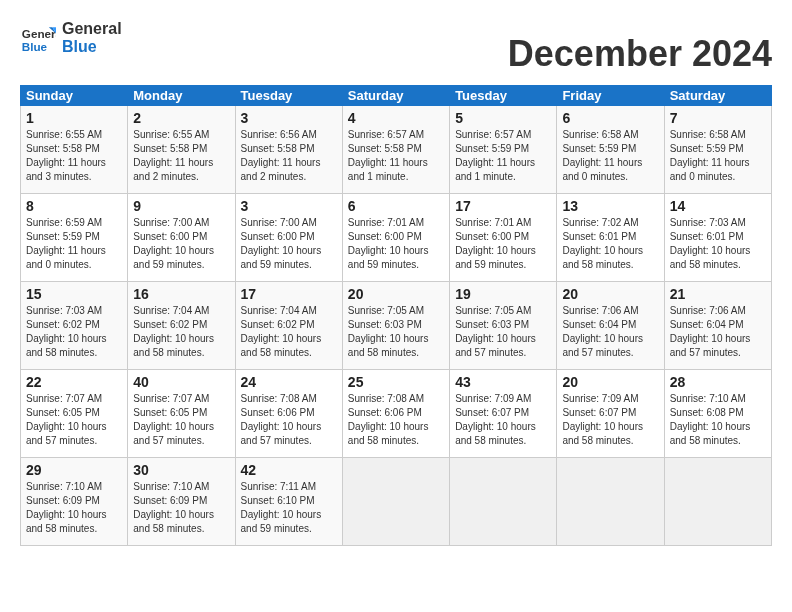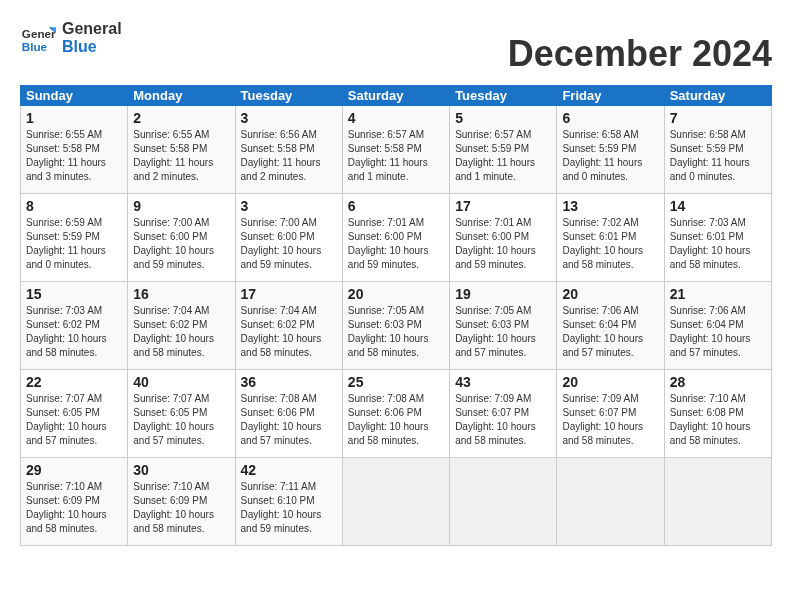--- a/index.html
+++ b/index.html
@@ -210,21 +210,21 @@
       <tr>
         <td>
           <span class="day-number">22</span>
           <div class="day-info">Sunrise: 7:07 AM<br>Sunset: 6:05 PM<br>Daylight: 10 hours<br>and 57 minutes.</div>
         </td>
         <td>
           <span class="day-number">40</span>
           <div class="day-info">Sunrise: 7:07 AM<br>Sunset: 6:05 PM<br>Daylight: 10 hours<br>and 57 minutes.</div>
         </td>
         <td>
-          <span class="day-number">36</span>
+          <span class="day-number">24</span>
           <div class="day-info">Sunrise: 7:08 AM<br>Sunset: 6:06 PM<br>Daylight: 10 hours<br>and 57 minutes.</div>
         </td>
         <td>
           <span class="day-number">25</span>
           <div class="day-info">Sunrise: 7:08 AM<br>Sunset: 6:06 PM<br>Daylight: 10 hours<br>and 58 minutes.</div>
         </td>
         <td>
           <span class="day-number">43</span>
           <div class="day-info">Sunrise: 7:09 AM<br>Sunset: 6:07 PM<br>Daylight: 10 hours<br>and 58 minutes.</div>
         </td>

